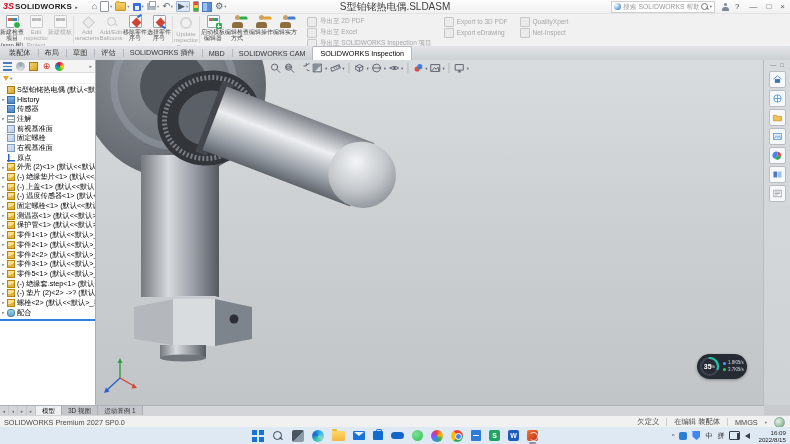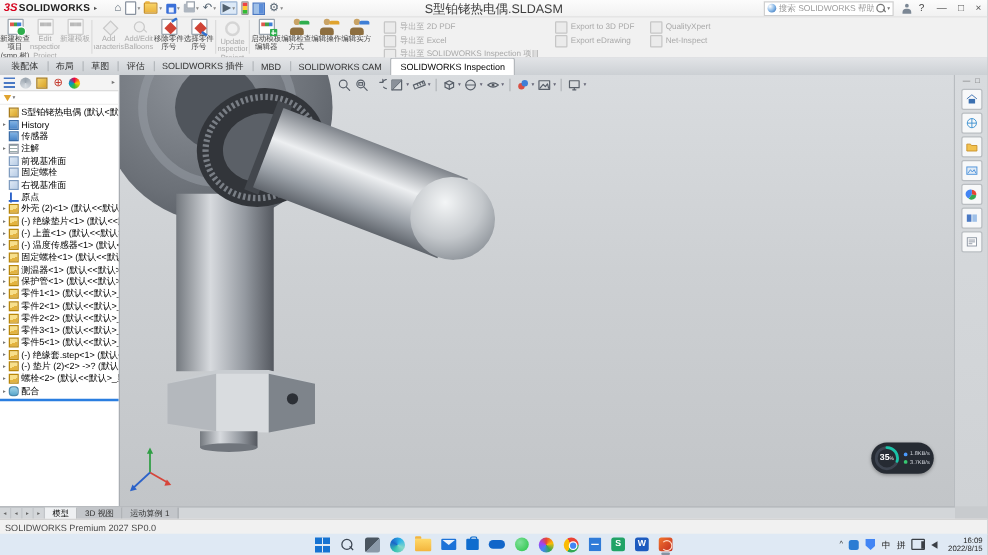--- a/index.html
+++ b/index.html
@@ -698,20 +698,29 @@
     <span class="dnav">◂</span>
     <span class="dnav">▸</span>
     <span class="dnav">▸</span>
     <span class="dtab active">模型</span>
     <span class="dtab">3D 视图</span>
     <span class="dtab">运动算例 1</span>
   </div>
 
 <div id="statusbar">
   <span id="sb-left">SOLIDWORKS Premium 2027 SP0.0</span>
+  <div id="sb-right">
+    <span>欠定义</span>
+    <span class="sbsep"></span>
+    <span>在编辑 装配体</span>
+    <span class="sbsep"></span>
+    <span>MMGS</span>
+    <span class="sbcaret">▾</span>
+    <span class="globe"></span>
+  </div>
 </div>
 
 <div id="taskbar">
   <div id="tb-center">
       <span class="tbi tb-start"></span>
       <span class="tbi tb-search"></span>
       <span class="tbi tb-task"></span>
       <span class="tbi tb-edge"></span>
       <span class="tbi tb-folder"></span>
       <span class="tbi tb-mail"></span>

